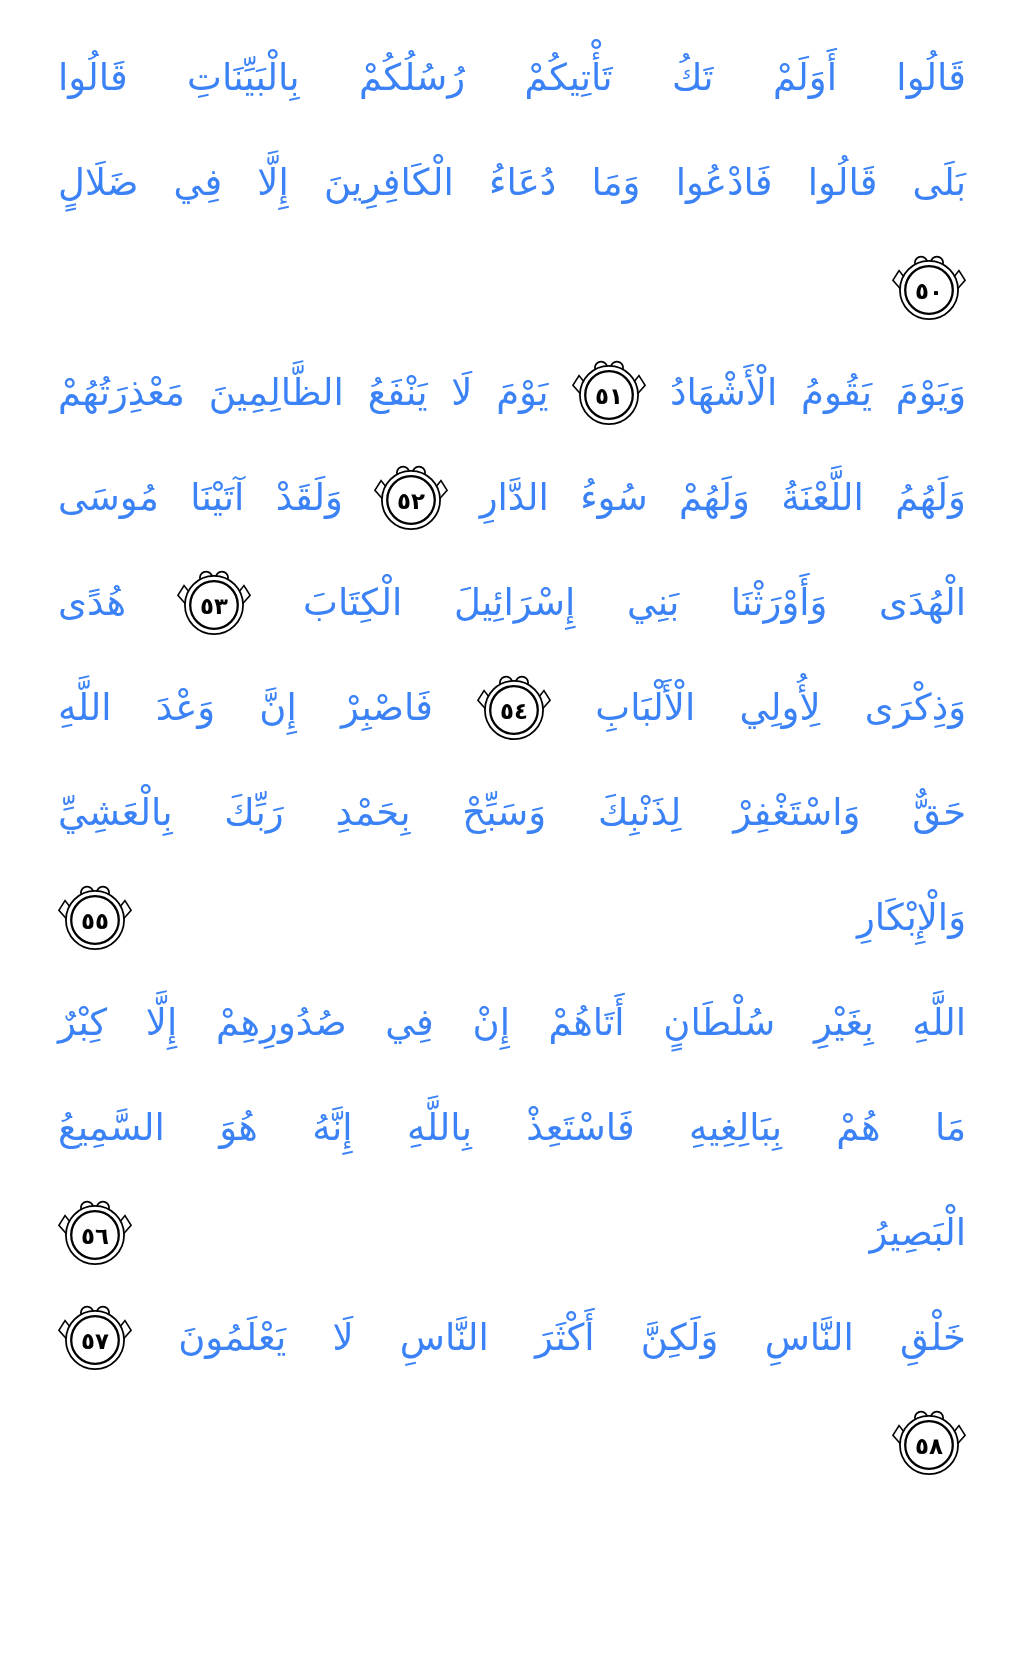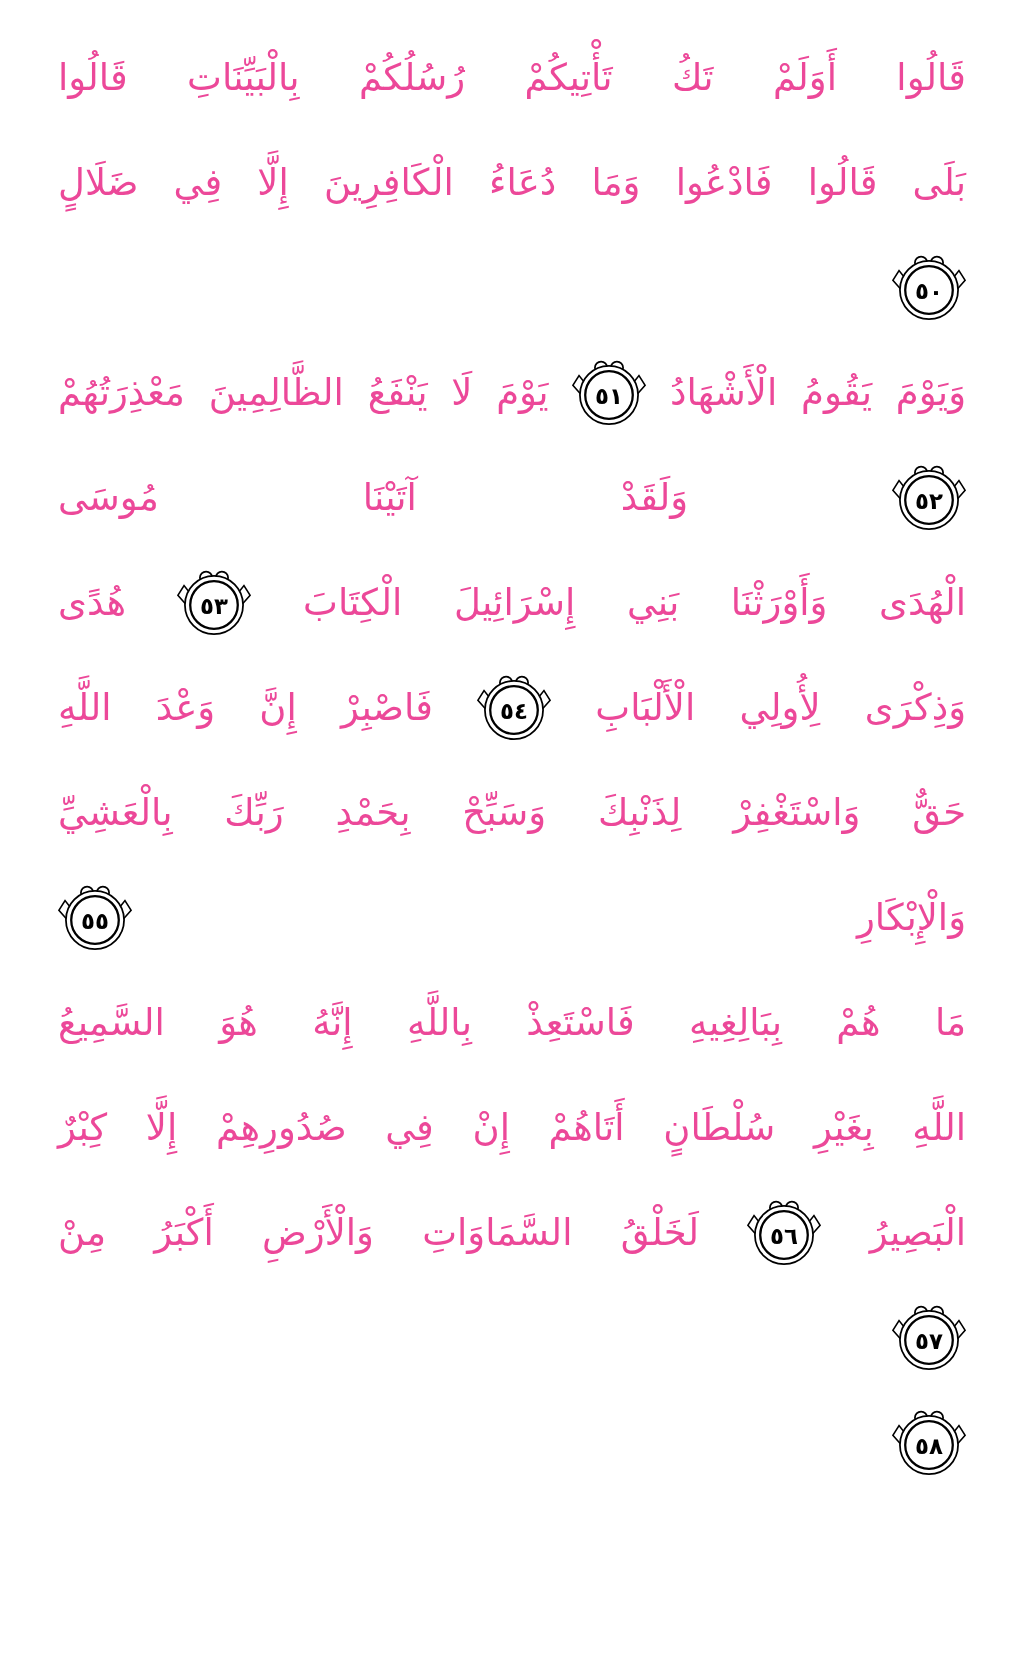--- a/index.html
+++ b/index.html
@@ -24,21 +24,21 @@
     direction: rtl;
     text-align: justify;
     text-align-last: justify;
     text-justify: inter-word;
     font-family: "DejaVu Sans", sans-serif;
     font-size: 37px;
     color: #000000;
     white-space: normal;
   }
   .ayah-text {
-    color: #ec4899;
+    color: #3b82f6;
   }
   .ayah-marker {
     display: inline-block;
     width: 74px;
     height: 74px;
     vertical-align: middle;
     line-height: normal;
   }
   .ayah-marker svg {
     display: block;
@@ -68,21 +68,21 @@
           </svg></span> </div>
       <div class="line"><span class="ayah-text">وَيَوْمَ يَقُومُ الْأَشْهَادُ</span> <span class="ayah-marker"><svg viewBox="-42 -42 84 84">
             <circle cx="-9" cy="-31" r="7" fill="#fff" stroke="#000" stroke-width="2"></circle>
             <circle cx="9" cy="-31" r="7" fill="#fff" stroke="#000" stroke-width="2"></circle>
             <path d="M -26 -12 L -34 -22 L -41 -11 L -33 -2 Z" fill="#fff" stroke="#000" stroke-width="1.8"></path>
             <path d="M 26 -12 L 34 -22 L 41 -11 L 33 -2 Z" fill="#fff" stroke="#000" stroke-width="1.8"></path>
             <circle cx="0" cy="0" r="33" fill="#fff" stroke="#000" stroke-width="2"></circle>
             <circle cx="0" cy="0" r="27" fill="none" stroke="#000" stroke-width="2.6"></circle>
             <text x="0" y="10" font-size="26" text-anchor="middle" fill="#000">٥١</text>
           </svg></span> <span class="ayah-text">يَوْمَ لَا يَنْفَعُ الظَّالِمِينَ مَعْذِرَتُهُمْ</span></div>
-      <div class="line"> <span class="ayah-marker"><svg viewBox="-42 -42 84 84">
+      <div class="line"><span class="ayah-text">وَلَهُمُ اللَّعْنَةُ وَلَهُمْ سُوءُ الدَّارِ</span> <span class="ayah-marker"><svg viewBox="-42 -42 84 84">
             <circle cx="-9" cy="-31" r="7" fill="#fff" stroke="#000" stroke-width="2"></circle>
             <circle cx="9" cy="-31" r="7" fill="#fff" stroke="#000" stroke-width="2"></circle>
             <path d="M -26 -12 L -34 -22 L -41 -11 L -33 -2 Z" fill="#fff" stroke="#000" stroke-width="1.8"></path>
             <path d="M 26 -12 L 34 -22 L 41 -11 L 33 -2 Z" fill="#fff" stroke="#000" stroke-width="1.8"></path>
             <circle cx="0" cy="0" r="33" fill="#fff" stroke="#000" stroke-width="2"></circle>
             <circle cx="0" cy="0" r="27" fill="none" stroke="#000" stroke-width="2.6"></circle>
             <text x="0" y="10" font-size="26" text-anchor="middle" fill="#000">٥٢</text>
           </svg></span> <span class="ayah-text">وَلَقَدْ آتَيْنَا مُوسَى</span></div>
       <div class="line"><span class="ayah-text">الْهُدَى وَأَوْرَثْنَا بَنِي إِسْرَائِيلَ الْكِتَابَ</span> <span class="ayah-marker"><svg viewBox="-42 -42 84 84">
             <circle cx="-9" cy="-31" r="7" fill="#fff" stroke="#000" stroke-width="2"></circle>
@@ -105,32 +105,32 @@
       <div class="line"><span class="ayah-text">حَقٌّ وَاسْتَغْفِرْ لِذَنْبِكَ وَسَبِّحْ بِحَمْدِ رَبِّكَ بِالْعَشِيِّ</span></div>
       <div class="line"><span class="ayah-text">وَالْإِبْكَارِ</span> <span class="ayah-marker"><svg viewBox="-42 -42 84 84">
             <circle cx="-9" cy="-31" r="7" fill="#fff" stroke="#000" stroke-width="2"></circle>
             <circle cx="9" cy="-31" r="7" fill="#fff" stroke="#000" stroke-width="2"></circle>
             <path d="M -26 -12 L -34 -22 L -41 -11 L -33 -2 Z" fill="#fff" stroke="#000" stroke-width="1.8"></path>
             <path d="M 26 -12 L 34 -22 L 41 -11 L 33 -2 Z" fill="#fff" stroke="#000" stroke-width="1.8"></path>
             <circle cx="0" cy="0" r="33" fill="#fff" stroke="#000" stroke-width="2"></circle>
             <circle cx="0" cy="0" r="27" fill="none" stroke="#000" stroke-width="2.6"></circle>
             <text x="0" y="10" font-size="26" text-anchor="middle" fill="#000">٥٥</text>
           </svg></span> </div>
+      <div class="line"><span class="ayah-text">اللَّهِ بِغَيْرِ سُلْطَانٍ أَتَاهُمْ إِنْ فِي صُدُورِهِمْ إِلَّا كِبْرٌ</span></div>
       <div class="line"><span class="ayah-text">مَا هُمْ بِبَالِغِيهِ فَاسْتَعِذْ بِاللَّهِ إِنَّهُ هُوَ السَّمِيعُ</span></div>
-      <div class="line"><span class="ayah-text">اللَّهِ بِغَيْرِ سُلْطَانٍ أَتَاهُمْ إِنْ فِي صُدُورِهِمْ إِلَّا كِبْرٌ</span></div>
       <div class="line"><span class="ayah-text">الْبَصِيرُ</span> <span class="ayah-marker"><svg viewBox="-42 -42 84 84">
             <circle cx="-9" cy="-31" r="7" fill="#fff" stroke="#000" stroke-width="2"></circle>
             <circle cx="9" cy="-31" r="7" fill="#fff" stroke="#000" stroke-width="2"></circle>
             <path d="M -26 -12 L -34 -22 L -41 -11 L -33 -2 Z" fill="#fff" stroke="#000" stroke-width="1.8"></path>
             <path d="M 26 -12 L 34 -22 L 41 -11 L 33 -2 Z" fill="#fff" stroke="#000" stroke-width="1.8"></path>
             <circle cx="0" cy="0" r="33" fill="#fff" stroke="#000" stroke-width="2"></circle>
             <circle cx="0" cy="0" r="27" fill="none" stroke="#000" stroke-width="2.6"></circle>
             <text x="0" y="10" font-size="26" text-anchor="middle" fill="#000">٥٦</text>
-          </svg></span> <span class="ayah-text">لَخَلْقُ السَّمَاوَاتِ وَالْأَرْضِ أَكْبَرُ مِنْ</span></div>
-      <div class="line"> <span class="ayah-marker"><svg viewBox="-42 -42 84 84">
+          </svg></span> </div>
+      <div class="line"><span class="ayah-text">خَلْقِ النَّاسِ وَلَكِنَّ أَكْثَرَ النَّاسِ لَا يَعْلَمُونَ</span> <span class="ayah-marker"><svg viewBox="-42 -42 84 84">
             <circle cx="-9" cy="-31" r="7" fill="#fff" stroke="#000" stroke-width="2"></circle>
             <circle cx="9" cy="-31" r="7" fill="#fff" stroke="#000" stroke-width="2"></circle>
             <path d="M -26 -12 L -34 -22 L -41 -11 L -33 -2 Z" fill="#fff" stroke="#000" stroke-width="1.8"></path>
             <path d="M 26 -12 L 34 -22 L 41 -11 L 33 -2 Z" fill="#fff" stroke="#000" stroke-width="1.8"></path>
             <circle cx="0" cy="0" r="33" fill="#fff" stroke="#000" stroke-width="2"></circle>
             <circle cx="0" cy="0" r="27" fill="none" stroke="#000" stroke-width="2.6"></circle>
             <text x="0" y="10" font-size="26" text-anchor="middle" fill="#000">٥٧</text>
           </svg></span></div>
       <div class="line"> <span class="ayah-marker"><svg viewBox="-42 -42 84 84">
             <circle cx="-9" cy="-31" r="7" fill="#fff" stroke="#000" stroke-width="2"></circle>

